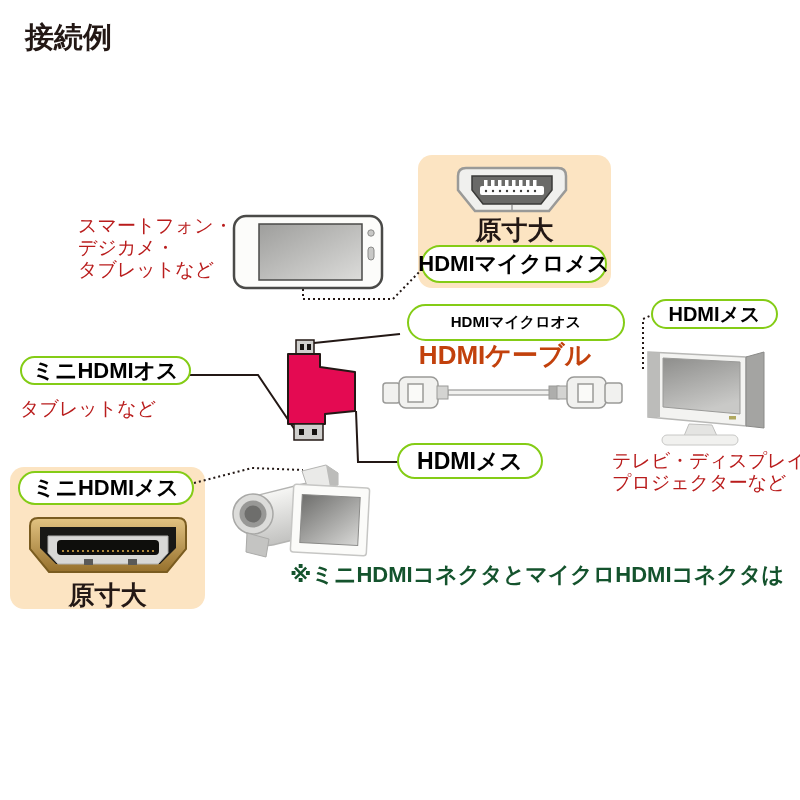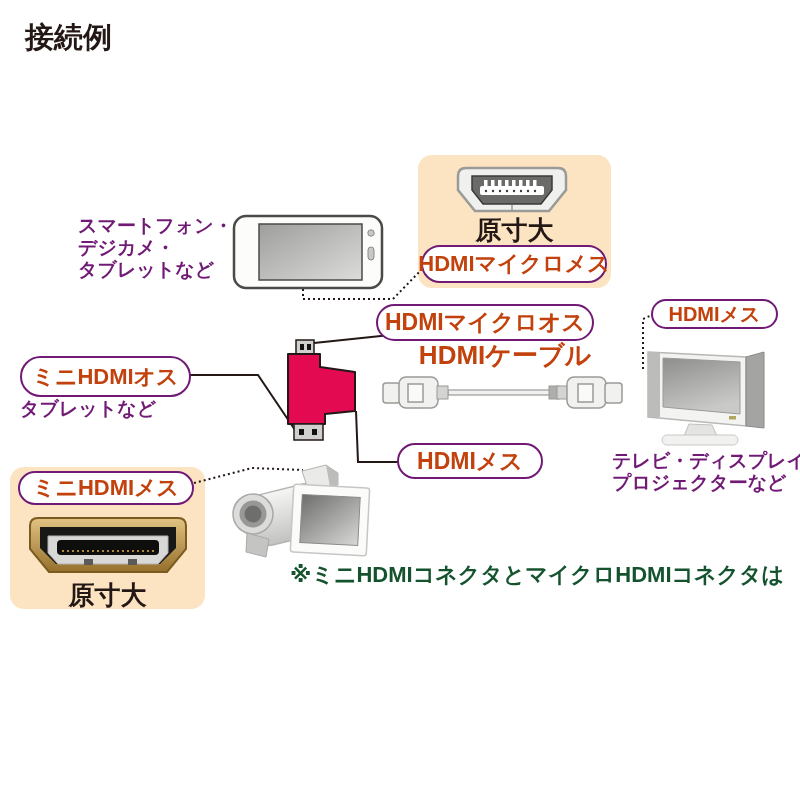--- a/index.html
+++ b/index.html
@@ -4,30 +4,30 @@
 <style>
   html,body{margin:0;padding:0;background:#ffffff;}
   .stage{
     position:relative;width:800px;height:800px;background:#ffffff;overflow:hidden;
     font-family:"Liberation Sans","DejaVu Sans",sans-serif;color:#231815;
   }
   .panel{
     position:absolute;background:#fce4c2;border-radius:14px;
   }
   .bubble{
-    position:absolute;background:#ffffff;border:2px solid #701a75;border-radius:999px;
+    position:absolute;background:#ffffff;border:2px solid #84cc16;border-radius:999px;
     display:flex;align-items:center;justify-content:center;
-    font-weight:bold;color:#c2410c;white-space:nowrap;box-sizing:border-box;
+    font-weight:bold;color:#000000;white-space:nowrap;box-sizing:border-box;
     letter-spacing:0;
   }
   .title{
     position:absolute;left:25px;top:18px;font-size:29px;font-weight:bold;color:#231815;text-align:center;
   }
   .devlabel{
-    position:absolute;font-size:19px;font-weight:bold;line-height:22px;color:#701a75;white-space:nowrap;
+    position:absolute;font-size:19px;font-weight:normal;line-height:22px;color:#b91c1c;white-space:nowrap;
   }
   .actual{
     position:absolute;text-align:center;font-size:26px;font-weight:bold;color:#231815;
   }
   .cable-title{
     position:absolute;left:400px;top:338px;width:210px;text-align:center;
     font-size:26px;font-weight:bold;color:#c2410c;white-space:nowrap;
   }
   .warning{
     position:absolute;left:290px;top:560px;font-size:22px;line-height:29px;
@@ -185,29 +185,29 @@
       <rect x="84" y="559" width="9" height="6" fill="#5a5a58"></rect>
       <rect x="128" y="559" width="9" height="6" fill="#5a5a58"></rect>
     </g>
   </svg>
 
   <div class="title">接続例</div>
 
   <div class="actual" style="left:418px;top:213px;width:193px;">原寸大</div>
   <div class="bubble" style="left:421px;top:245px;width:186px;height:38px;font-size:22px;">HDMIマイクロメス</div>
 
-  <div class="bubble" style="left:376px;top:304px;width:218px;height:37px;font-size:23px;">HDMIマイクロオス</div>
+  <div class="bubble" style="left:407px;top:304px;width:218px;height:37px;font-size:15px;">HDMIマイクロオス</div>
 
   <div class="cable-title">HDMIケーブル</div>
 
   <div class="bubble" style="left:397px;top:443px;width:146px;height:36px;font-size:23px;">HDMIメス</div>
 
   <div class="bubble" style="left:651px;top:299px;width:127px;height:30px;font-size:20px;">HDMIメス</div>
 
-  <div class="bubble" style="left:20px;top:356px;width:171px;height:41px;font-size:22px;">ミニHDMIオス</div>
+  <div class="bubble" style="left:20px;top:356px;width:171px;height:29px;font-size:22px;">ミニHDMIオス</div>
 
   <div class="bubble" style="left:18px;top:471px;width:176px;height:34px;font-size:22px;text-align:center;">ミニHDMIメス</div>
 
   <div class="actual" style="left:10px;top:578px;width:195px;">原寸大</div>
 
   <div class="devlabel" style="left:78px;top:215px;">
     <div>スマートフォン・</div>
     <div>デジカメ・</div>
     <div>タブレットなど</div>
   </div>

